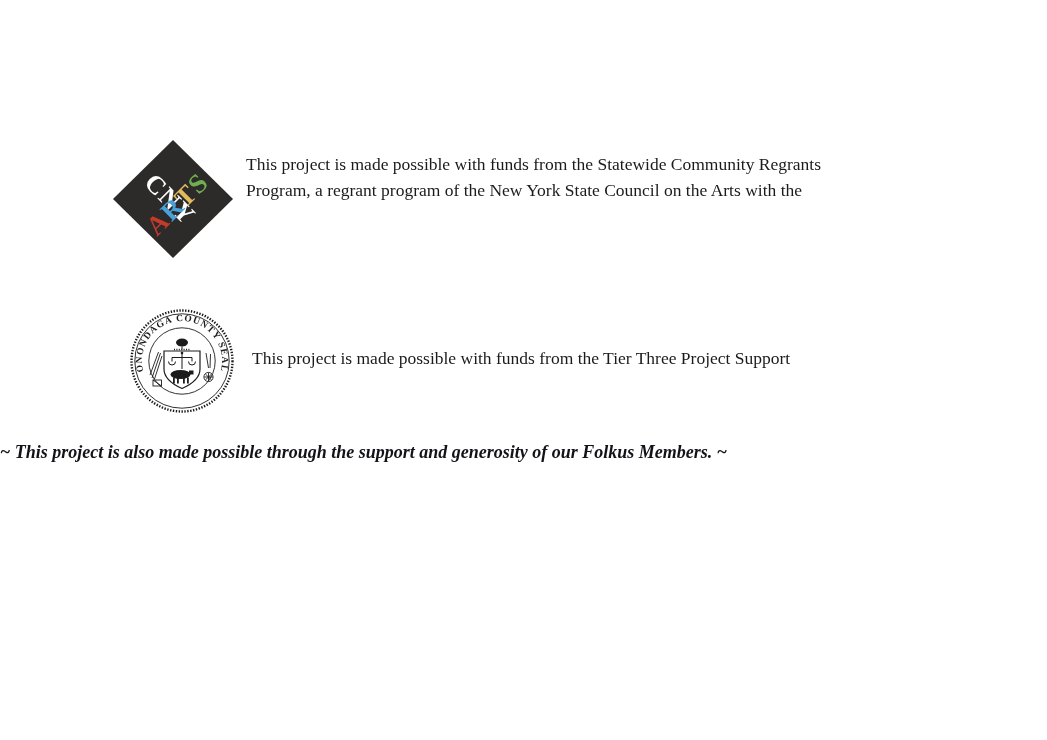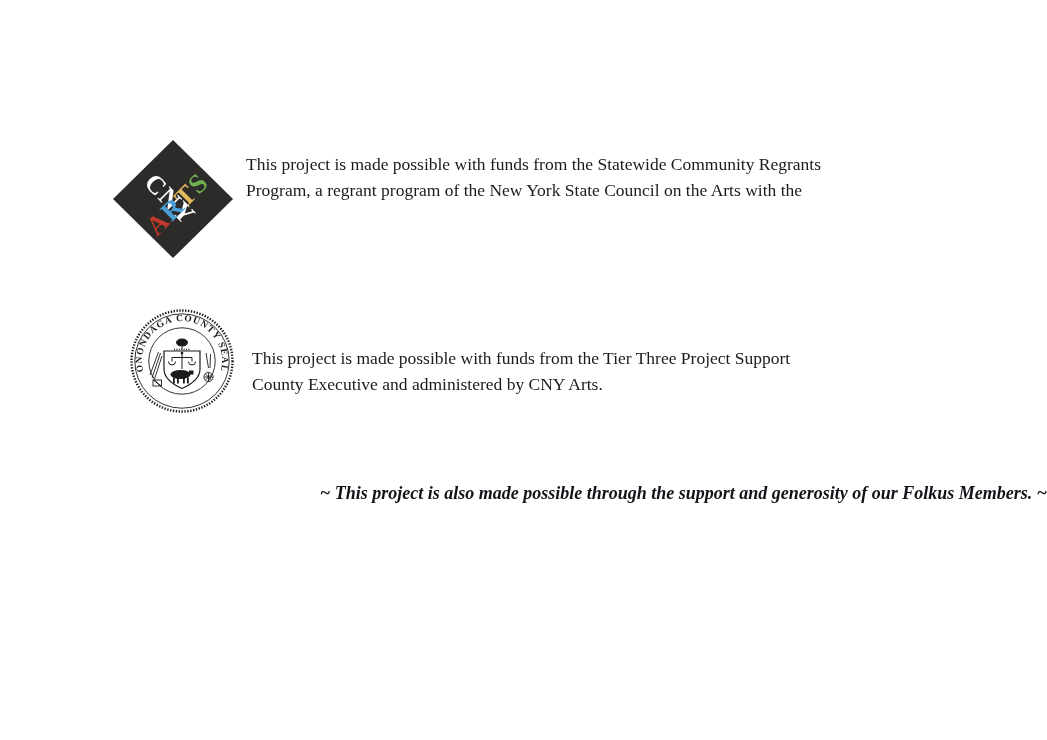--- a/index.html
+++ b/index.html
@@ -66,23 +66,23 @@
   }
   .credit .ln { display: block; white-space: nowrap; }
   .credit-1 { left: 246px; top: 152px; }
   .credit-2 { left: 252px; top: 330px; margin-top: 16px; }
 
   
   .footer-line {
     position: absolute;
     left: 0;
     right: 0;
-    top: 483px;
+    top: 442px;
     margin: 0;
-    text-align: right;
+    text-align: left;
     font-size: 18px;
     font-weight: bold;
     font-style: italic;
     color: #121218;
   }
 </style>
 </head>
 <body>
 
 <div class="canvas">
@@ -159,18 +159,17 @@
         <line x1="76.4" y1="66" x2="82.6" y2="72"></line>
         <line x1="82.6" y1="66" x2="76.4" y2="72"></line>
         <path d="M 77 45 L 79.5 60"></path>
         <path d="M 81.5 46 L 81 60"></path>
       </g>
     </svg>
   </div>
 
   <p class="credit credit-2">
     <span class="ln">This project is made possible with funds from the Tier Three Project Support</span>
-    <span class="ln">County Executive and administered by CNY Arts.</span>
   </p>
 
   <p class="footer-line">~ This project is also made possible through the support and generosity of our Folkus Members. ~</p>
 
 </div>
 
 </body></html>

